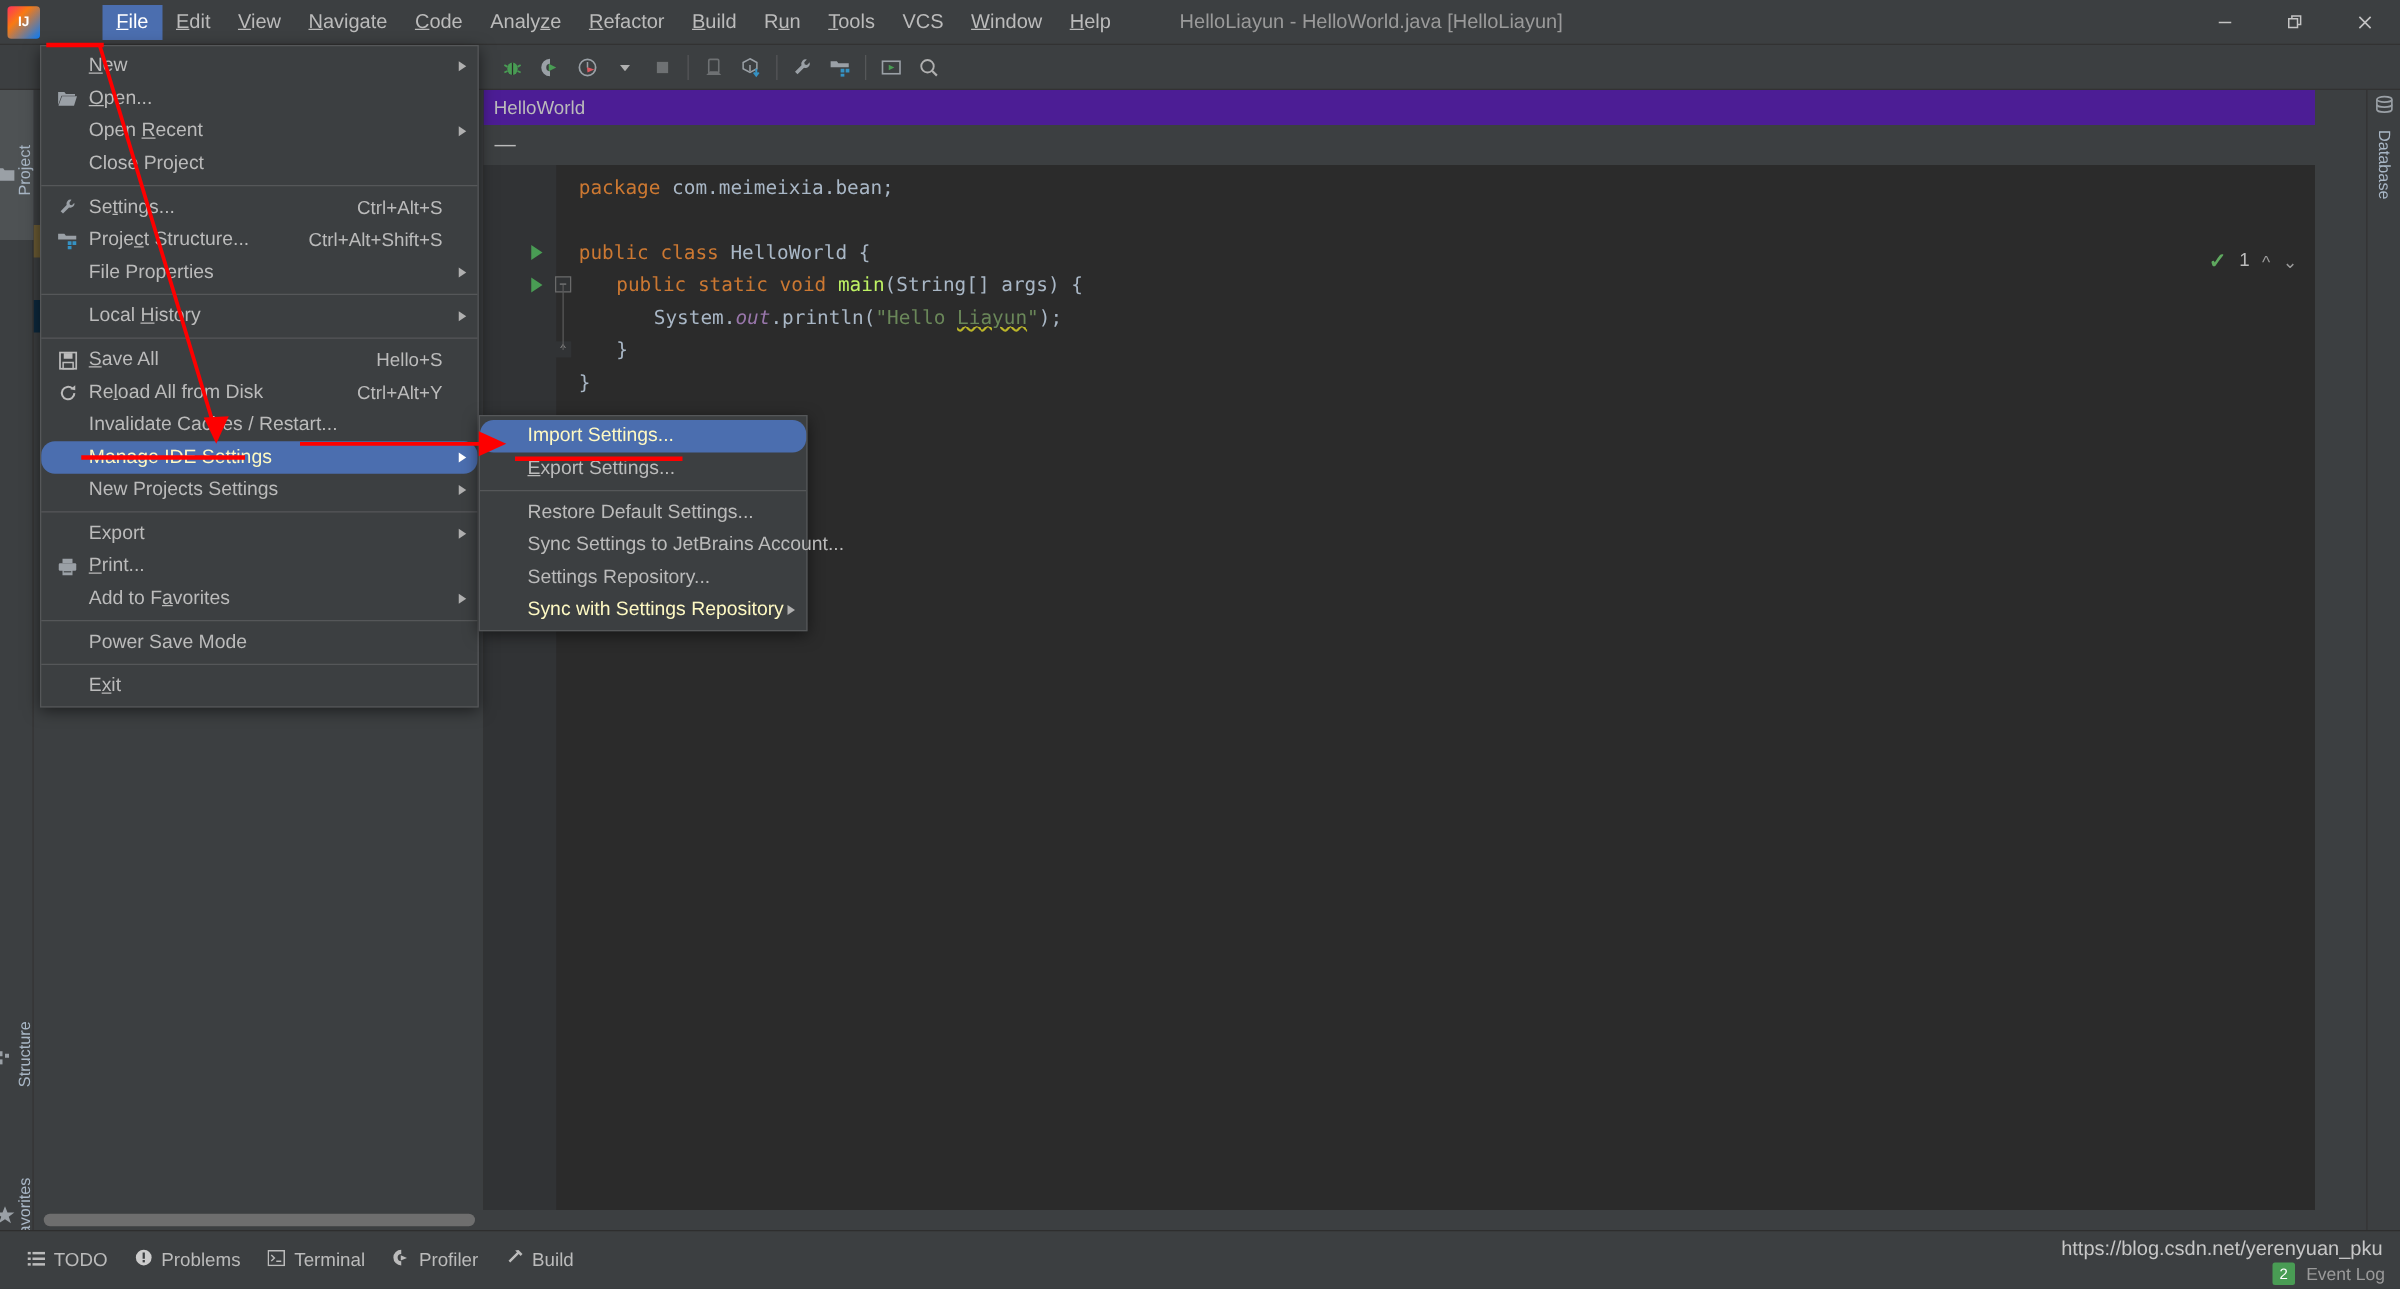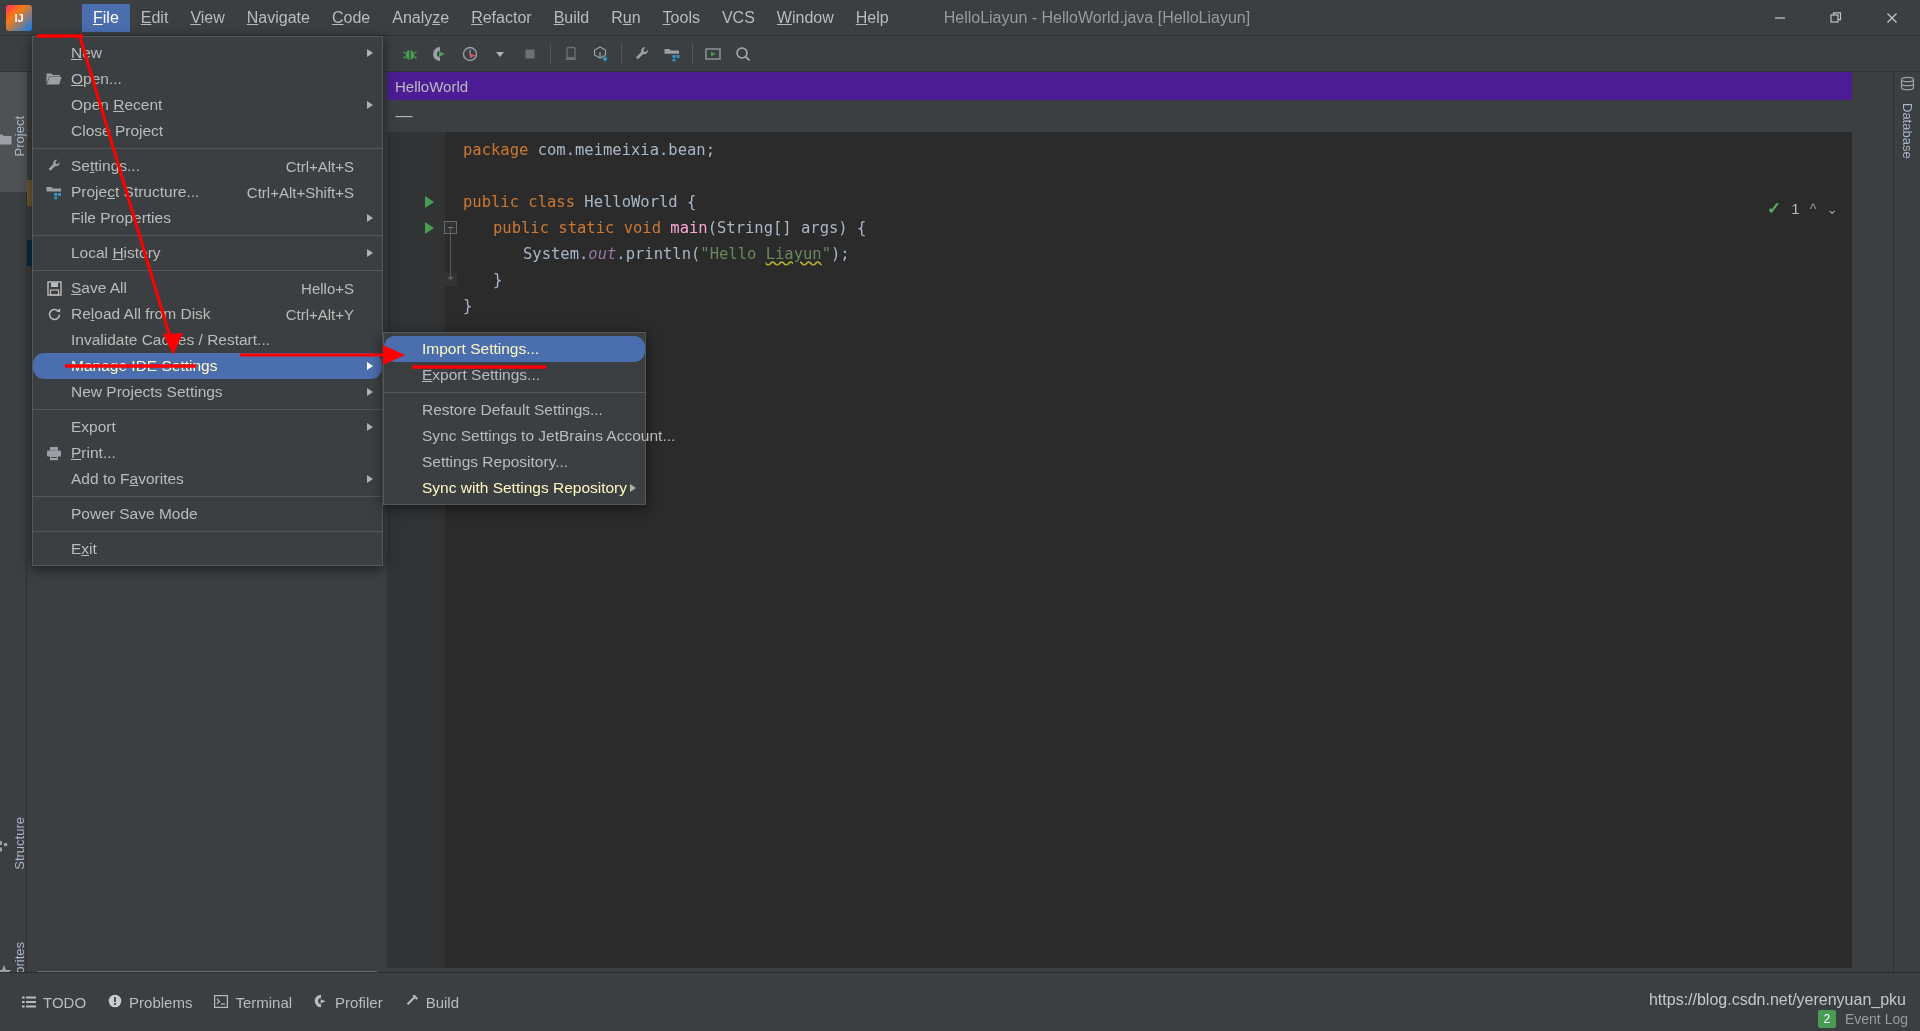--- a/index.html
+++ b/index.html
@@ -157,21 +157,21 @@
     border: 1px solid #6a6a6a; color: #8a8a8a; font-size: 10px;
     display: flex; align-items: center; justify-content: center;
     background: #313335;
   }
   .fold-line {
     position: absolute; left: 63px; width: 1px; background: #5a5a5a;
   }
   .code-text { position: absolute; left: 76px; top: 0; color: #a9b7c6; }
   .k { color: #cc7832; }
   .str { color: #6a8759; }
-  .fn { color: #f9a8d4; }
+  .fn { color: #bef264; }
   .fld { color: #9876aa; font-style: italic; }
   .warn-underline { text-decoration: underline; text-decoration-color: #bbb529; text-decoration-style: wavy; }
 
   .inspect-widget {
     position: absolute; top: 66px; right: 14px;
     display: flex; align-items: center; gap: 10px;
     color: #bbbbbb; font-size: 15px;
   }
   .check-mark { color: #5fa85f; font-size: 17px; font-weight: bold; }
   .chev { color: #9a9a9a; font-size: 14px; }
@@ -193,21 +193,21 @@
   
   .hscroll-strip {
     position: absolute; left: 27px; right: 27px; bottom: 47px; height: 16px;
     background: #3c3f41;
   }
   .hscroll-thumb {
     position: absolute; left: 8px; top: 3px; width: 345px; height: 10px;
     background: #6e6e6e; border-radius: 5px;
   }
   .statusbar {
-    position: absolute; left: 0; right: 0; bottom: 0; height: 59px;
+    position: absolute; left: 0; right: 0; bottom: 0; height: 47px;
     background: #3c3f41; border-top: 1px solid #2e2e2e;
     display: flex; align-items: center;
   }
   .status-item {
     display: flex; align-items: center; gap: 7px;
     margin-left: 22px; font-size: 15px; color: #bbbbbb; white-space: nowrap;
   }
   .status-right {
     position: absolute; right: 12px; bottom: 3px;
     display: flex; align-items: center; gap: 9px;

